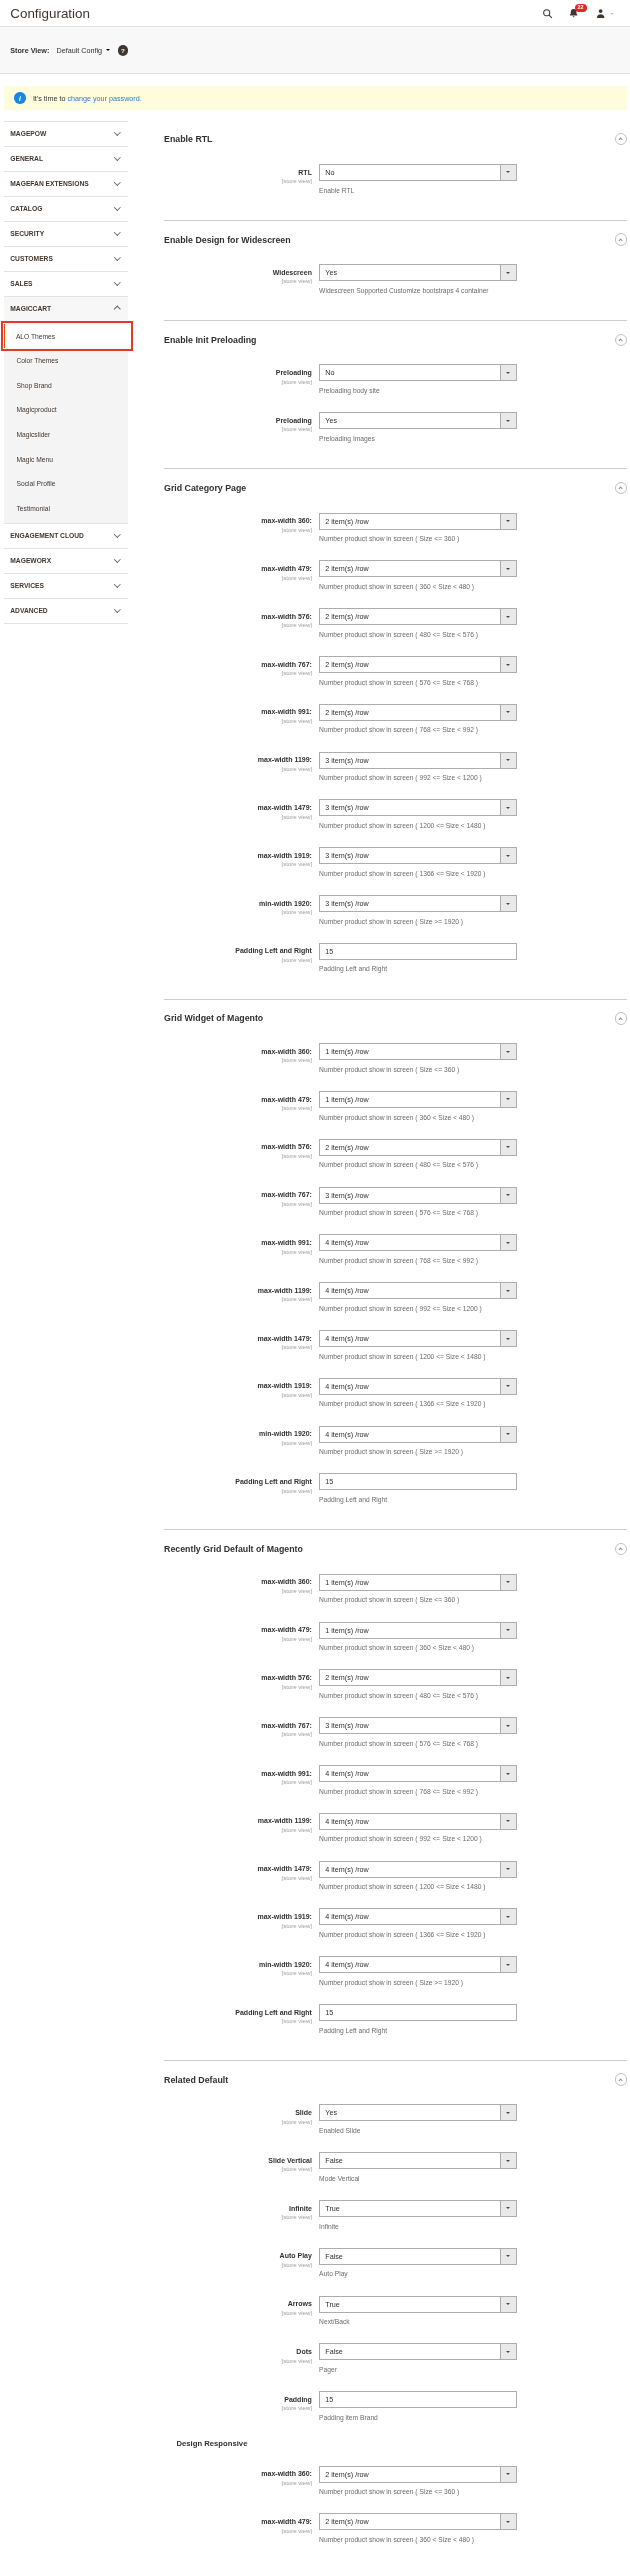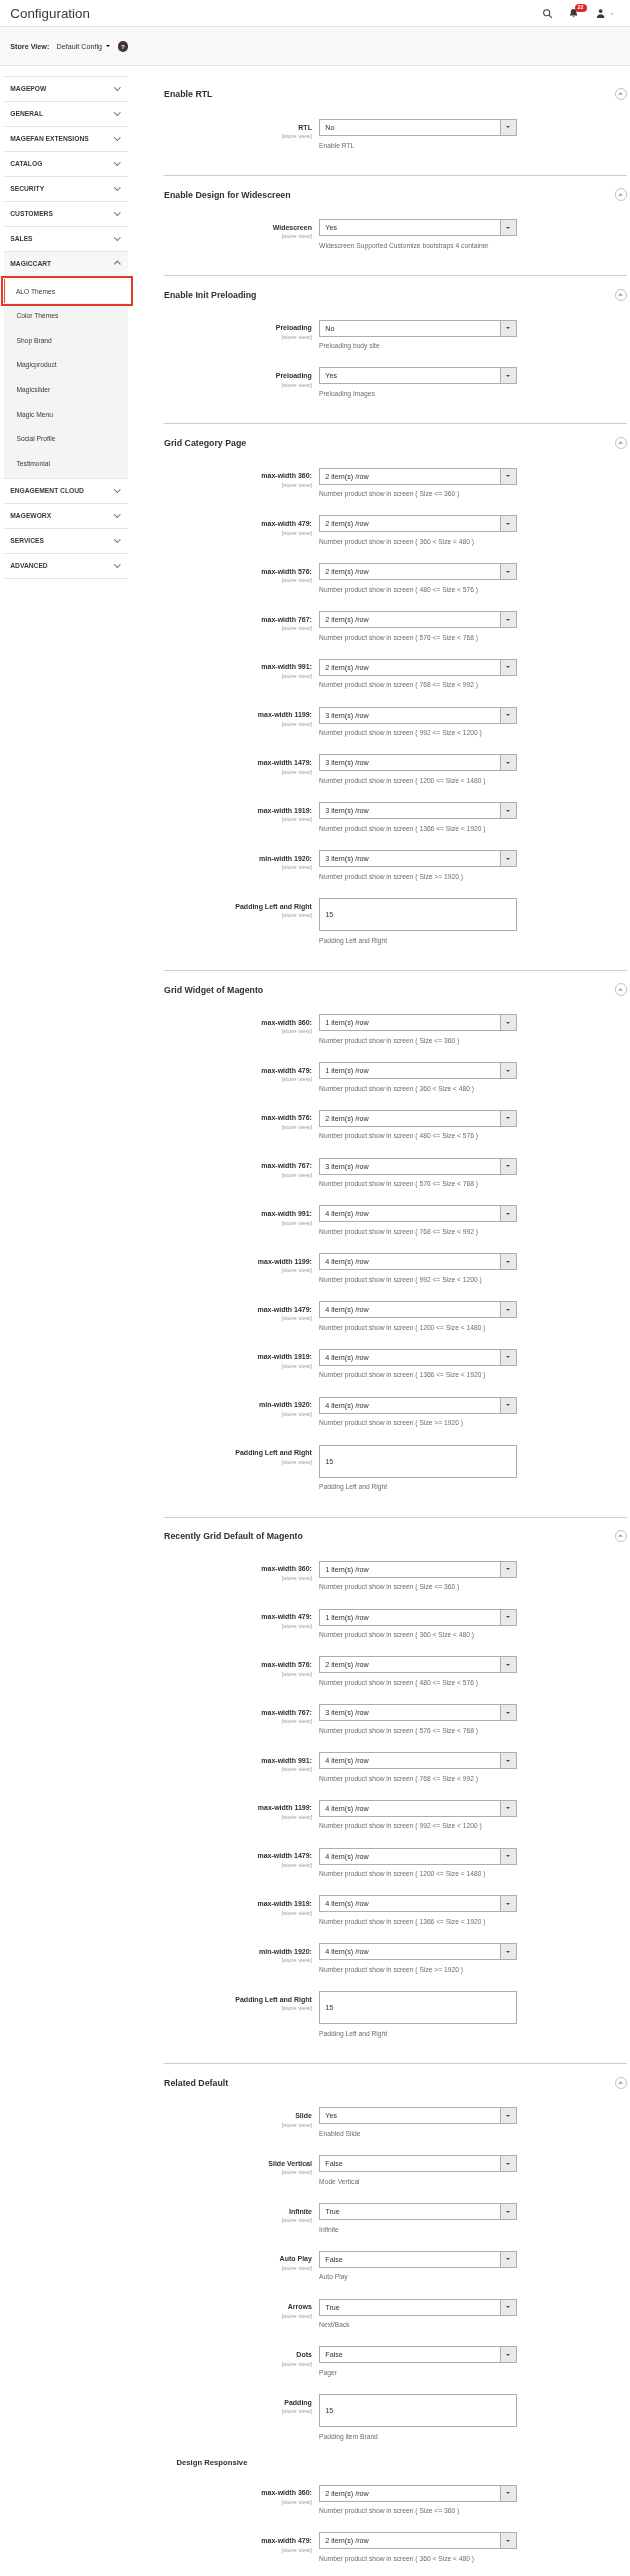--- a/index.html
+++ b/index.html
@@ -12,21 +12,21 @@
   .top-icons { display:flex; gap:15.5px; align-items:center; }
   .icon-btn { position:relative; display:flex; align-items:center; cursor:pointer; }
   .icon-btn svg { display:block; }
   .badge { position:absolute; top:-4.1px; left:6.2px; background:#e22626; color:#fff; font-size:5.4px;
            font-weight:700; padding:1px 3.1px; border-radius:4.6px; line-height:1.1; }
   .user-caret { width:0; height:0; border-left:2.1px solid transparent; border-right:2.1px solid transparent;
                 border-top:2.6px solid #c9c4c0; margin-left:3.1px; }
 
   
   .store-bar { background:#f8f8f8; border-top:0.5px solid #e3e3e3; border-bottom:0.5px solid #e3e3e3;
-               height:40px; display:flex; align-items:center; padding:0 10.3px; }
+               height:48px; display:flex; align-items:center; padding:0 10.3px; }
   .store-label { font-weight:700; font-size:7.2px; color:#303030; }
   .store-value { font-size:7.2px; color:#303030; margin-left:7.2px; display:flex; align-items:center; gap:3.6px; cursor:pointer; }
   .store-caret { width:0; height:0; border-left:2.1px solid transparent; border-right:2.1px solid transparent;
                  border-top:2.6px solid #000; }
   .help { width:10.3px; height:10.3px; border-radius:50%; background:#41362f; color:#fff; font-size:6.2px;
           font-weight:700; display:flex; align-items:center; justify-content:center; margin-left:8.2px; cursor:pointer; }
 
   
   .notice { margin:11.3px 4.1px 10.3px; background:#fffbdd; padding:6.7px 10.3px; display:flex; gap:7.2px;
             align-items:center; font-size:7.2px; color:#333; }
@@ -73,21 +73,21 @@
   .control-col { flex:1; }
 
   .select-box { width:198px; height:17px; border:0.5px solid #adadad; background:#fff; display:flex;
                 align-items:stretch; cursor:pointer; }
   .select-value { flex:1; display:flex; align-items:center; padding:0 5.2px; font-size:7.2px; color:#303030; }
   .select-caret { width:16.5px; background:#e9e9e9; border-left:0.5px solid #adadad; display:flex;
                   align-items:center; justify-content:center; }
   .tri { width:0; height:0; border-left:2.1px solid transparent; border-right:2.1px solid transparent;
          border-top:2.6px solid #514943; }
 
-  .text-input { width:198px; height:33px; border:0.5px solid #adadad; padding:0 5.2px; font-size:7.2px;
+  .text-input { width:198px; height:17px; border:0.5px solid #adadad; padding:0 5.2px; font-size:7.2px;
                 color:#303030; font-family:inherit; background:#fff; }
   .comment { margin-top:4.6px; font-size:6.7px; color:#6b6b6b; max-width:227px; line-height:1.45; }
 </style>
 </head>
 <body>
 
 <div class="page">
 
   <div class="top">
     <h1 class="page-title">Configuration</h1>
@@ -117,20 +117,24 @@
 
   <div class="store-bar">
     <span class="store-label">Store View:</span>
     <span class="store-value">
       <span>Default Config</span>
       <span class="store-caret"></span>
     </span>
     <span class="help">?</span>
   </div>
 
+  <div class="notice">
+    <span class="info">i</span>
+    <span><span>It's time to </span><a>change your password.</a></span>
+  </div>
 
   <div class="layout">
     <nav class="sidebar">
         <div class="side-item">
           <span class="side-label">MAGEPOW</span>
           <span class="chev down"></span>
         </div>
         <div class="side-item">
           <span class="side-label">GENERAL</span>
           <span class="chev down"></span>

